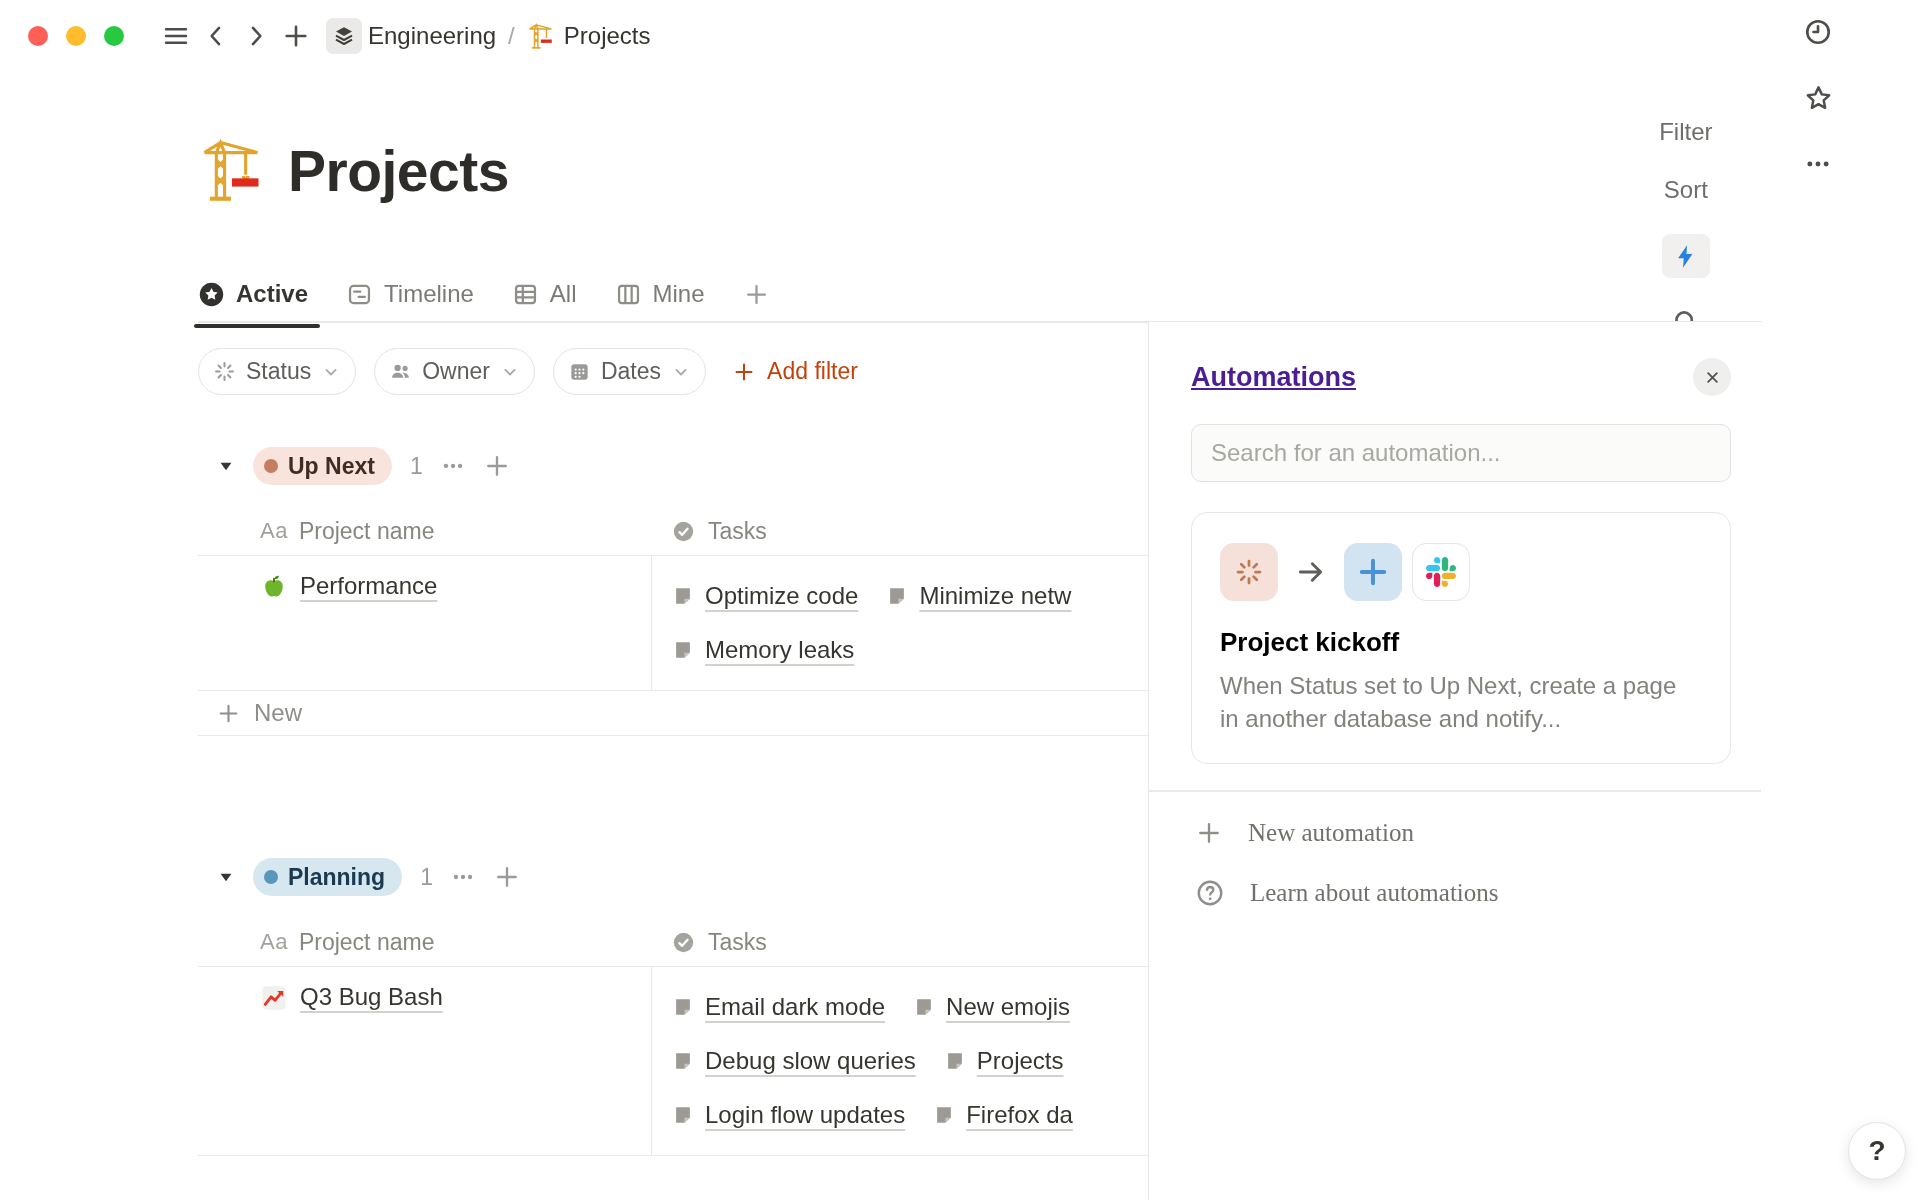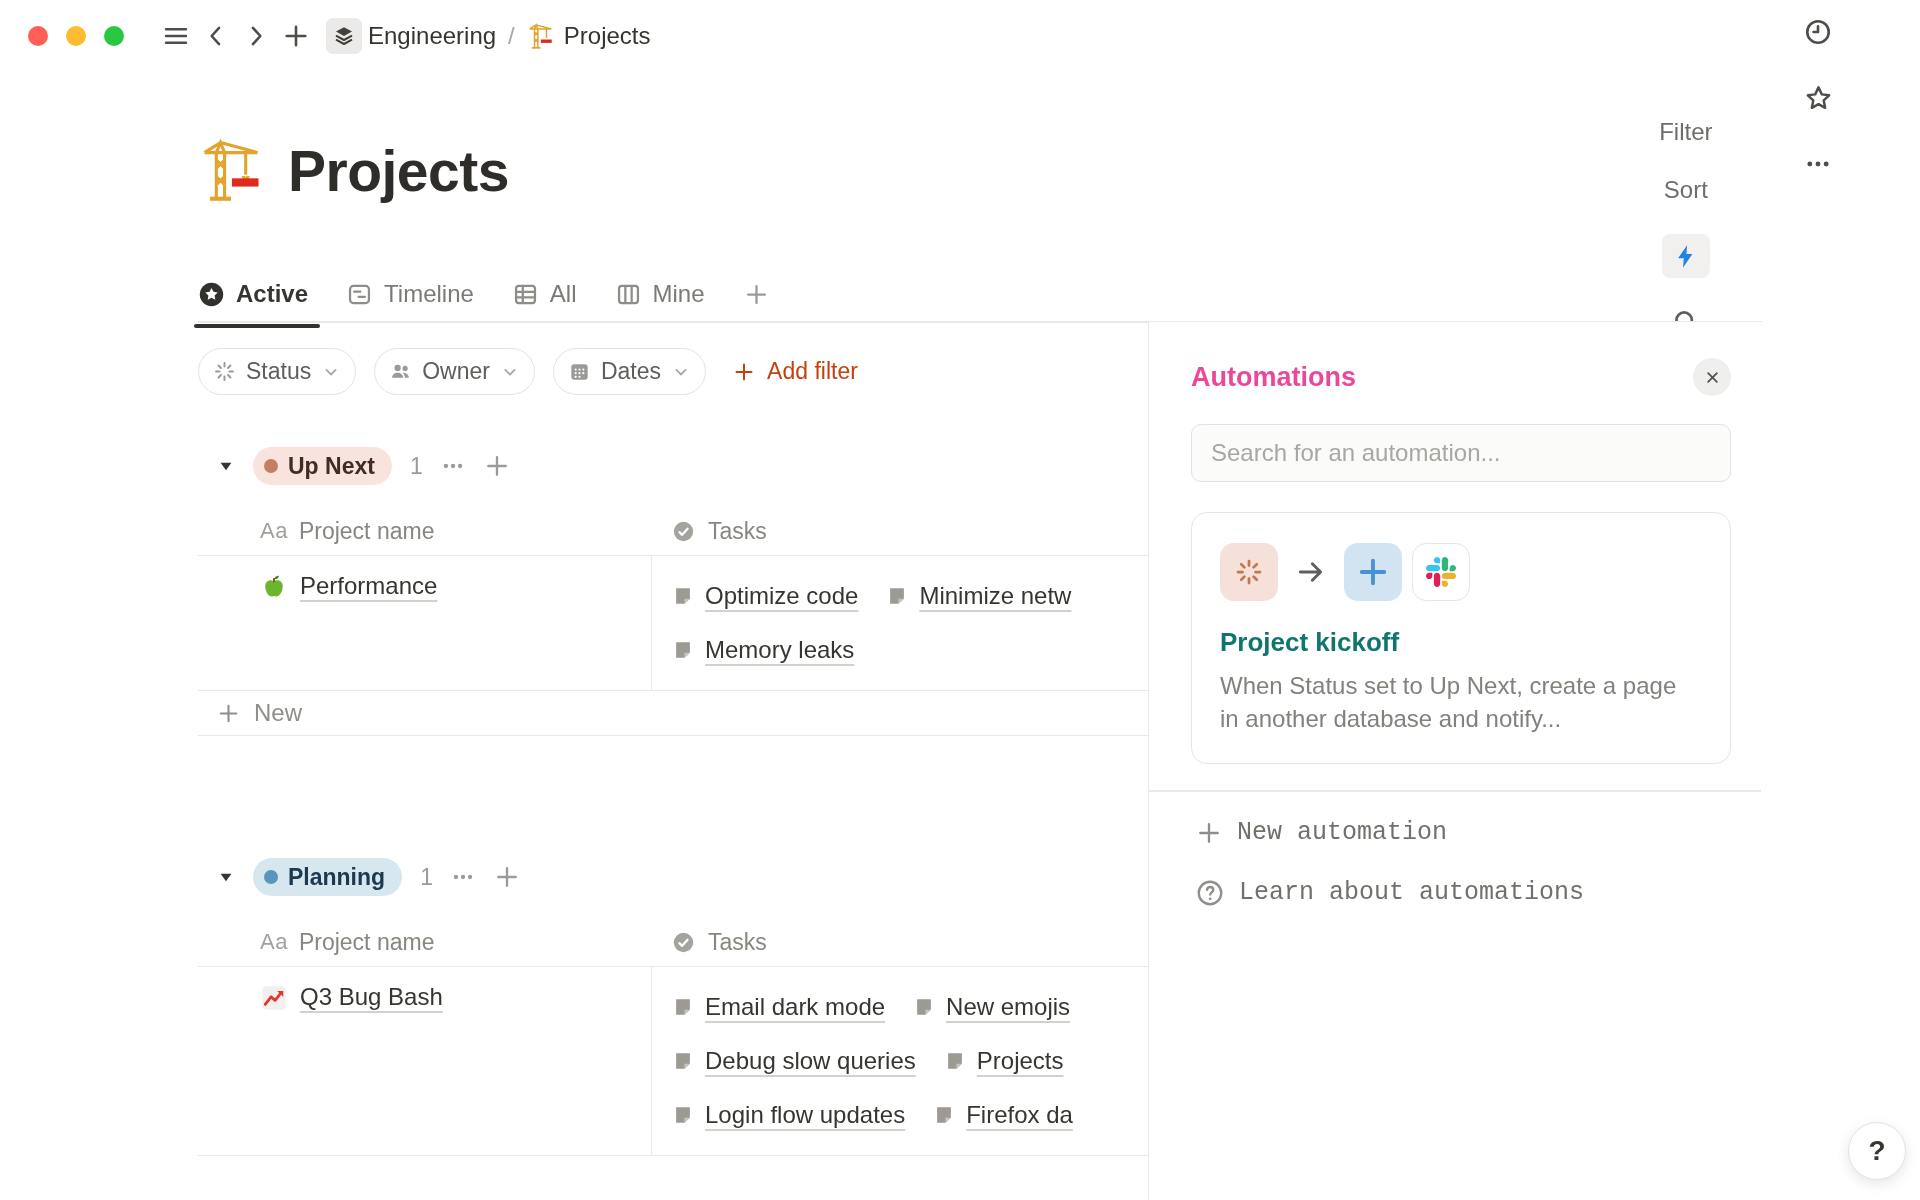--- a/index.html
+++ b/index.html
@@ -99,40 +99,40 @@
     text-decoration-color:#D3D1CB; text-decoration-thickness:1.5px; text-underline-offset:6px; }
   .newrow { height:45px; display:flex; align-items:center; gap:13px; color:#8F8E8A; font-size:24px;
     padding-left:18px; border-bottom:1.25px solid #E9E9E7; cursor:pointer; background:none; border-top:none;
     width:100%; border-left:none; border-right:none; font-family:inherit; }
   .gap-planning { height:120px; }
 
   
   .panel { position:absolute; left:1148px; top:322px; right:0; bottom:0; background:#fff;
     border-left:1.5px solid #E8E8E6; padding-left:42px; }
   .panel-head { margin-top:36px; width:540px; display:flex; justify-content:space-between; align-items:center; }
-  .panel-title { font-size:27px; font-weight:700; color:#ec4899; }
+  .panel-title { font-size:27px; font-weight:700; color:#4c1d95;text-decoration:underline; }
   .closebtn { width:38px; height:38px; border-radius:50%; background:#EFEFED; border:none;
     color:#55544F; display:grid; place-items:center; cursor:pointer; }
   .autosearch { margin-top:28px; width:540px; height:58px; border:1.5px solid #E3E2E0;
     background:#FBFBFA; border-radius:10px; font-size:24px; font-family:inherit; color:#37352F;
     padding:0 19px; outline:none; }
   .autosearch::placeholder { color:#A8A7A2; }
   .auto-card { margin-top:30px; width:540px; border:1.5px solid #E7E6E3; border-radius:16px;
     padding:30px 28px 28px; cursor:pointer; background:#fff; }
   .card-icons { display:flex; align-items:center; }
   .tile { width:58px; height:58px; border-radius:14px; display:grid; place-items:center; flex:none; }
   .tile-status { background:#F6E1DA; color:#BF7850; }
   .tile-plus { background:#D2E4F1; color:#4A92D5; }
   .tile-slack { background:#fff; border:1.5px solid #E7E6E3; margin-left:10px; }
   .card-arrow { color:#5F5E5B; margin:0 17px; }
-  .card-title { margin-top:26px; font-size:26px; font-weight:700; color:#0f766e; }
+  .card-title { margin-top:26px; font-size:26px; font-weight:700; color:#000000; }
   .card-desc { margin-top:11px; font-size:24px; color:#82817C; line-height:1.38; width:462px; }
   .panel-divider { margin-top:26px; margin-left:-42px; width:612px; height:1.5px; background:#E9E9E7; }
-  .panel-action { margin-top:10px; display:flex; align-items:center; gap:14px; height:50px;
-    color:#71706B; font-size:25px; background:none; border:none; cursor:pointer; padding-left:4px; font-family:Liberation Mono, monospace; }
+  .panel-action { margin-top:10px; display:flex; align-items:center; gap:25px; height:50px;
+    color:#71706B; font-size:25px; background:none; border:none; cursor:pointer; padding-left:4px; font-family:Liberation Serif, serif; }
   .panel-action:first-of-type { margin-top:16px; }
   .panel-action .paicon { color:#8F8E8A; }
 
   
   .help-fab { position:absolute; right:14px; bottom:20px; width:58px; height:58px; border-radius:50%;
     background:#fff; border:1.5px solid #E4E3E0; box-shadow:0 4px 14px rgba(0,0,0,0.10);
     font-size:28px; font-weight:600; color:#37352F; display:grid; place-items:center;
     cursor:pointer; font-family:inherit; z-index:5; }
 </style>
 </head>

